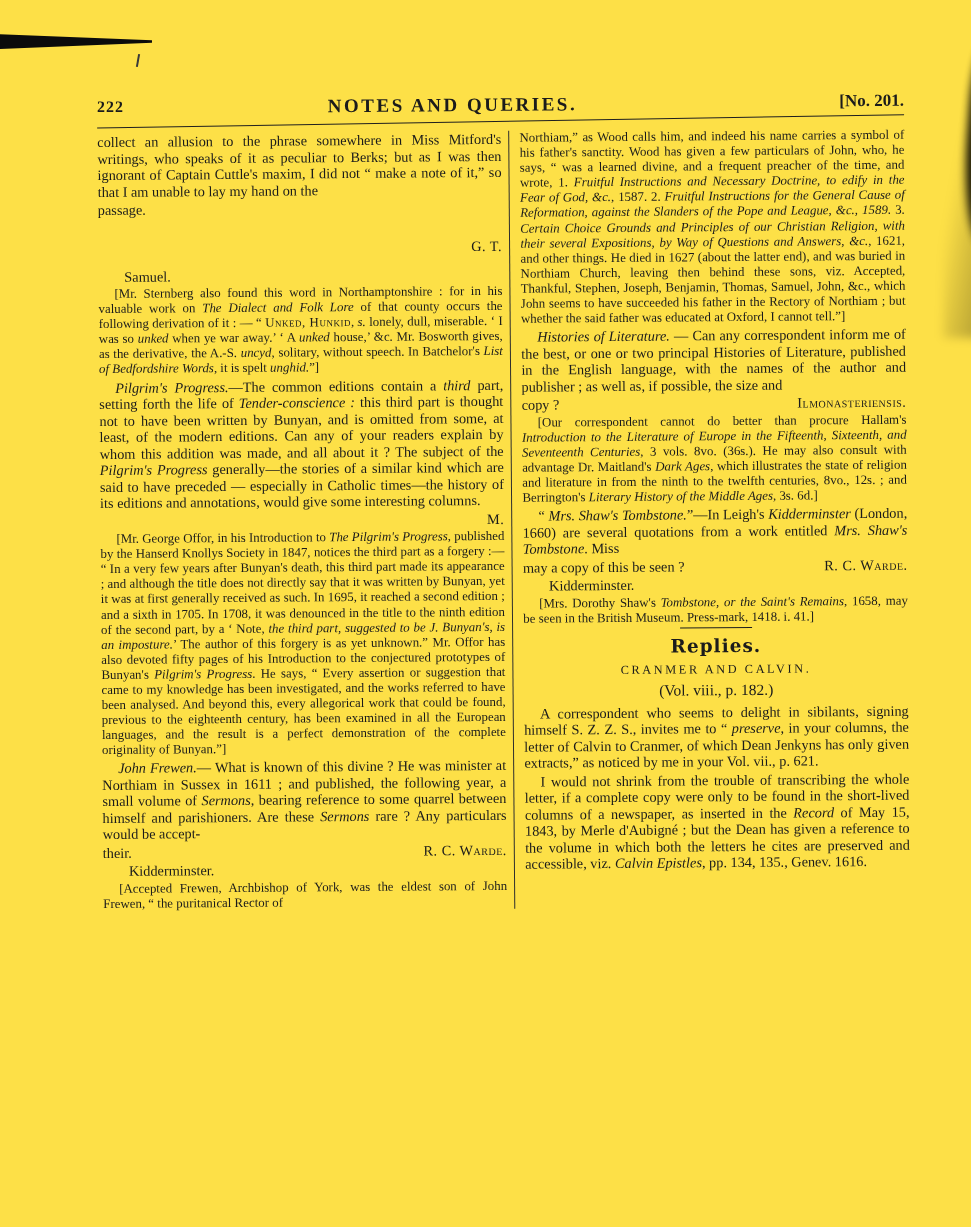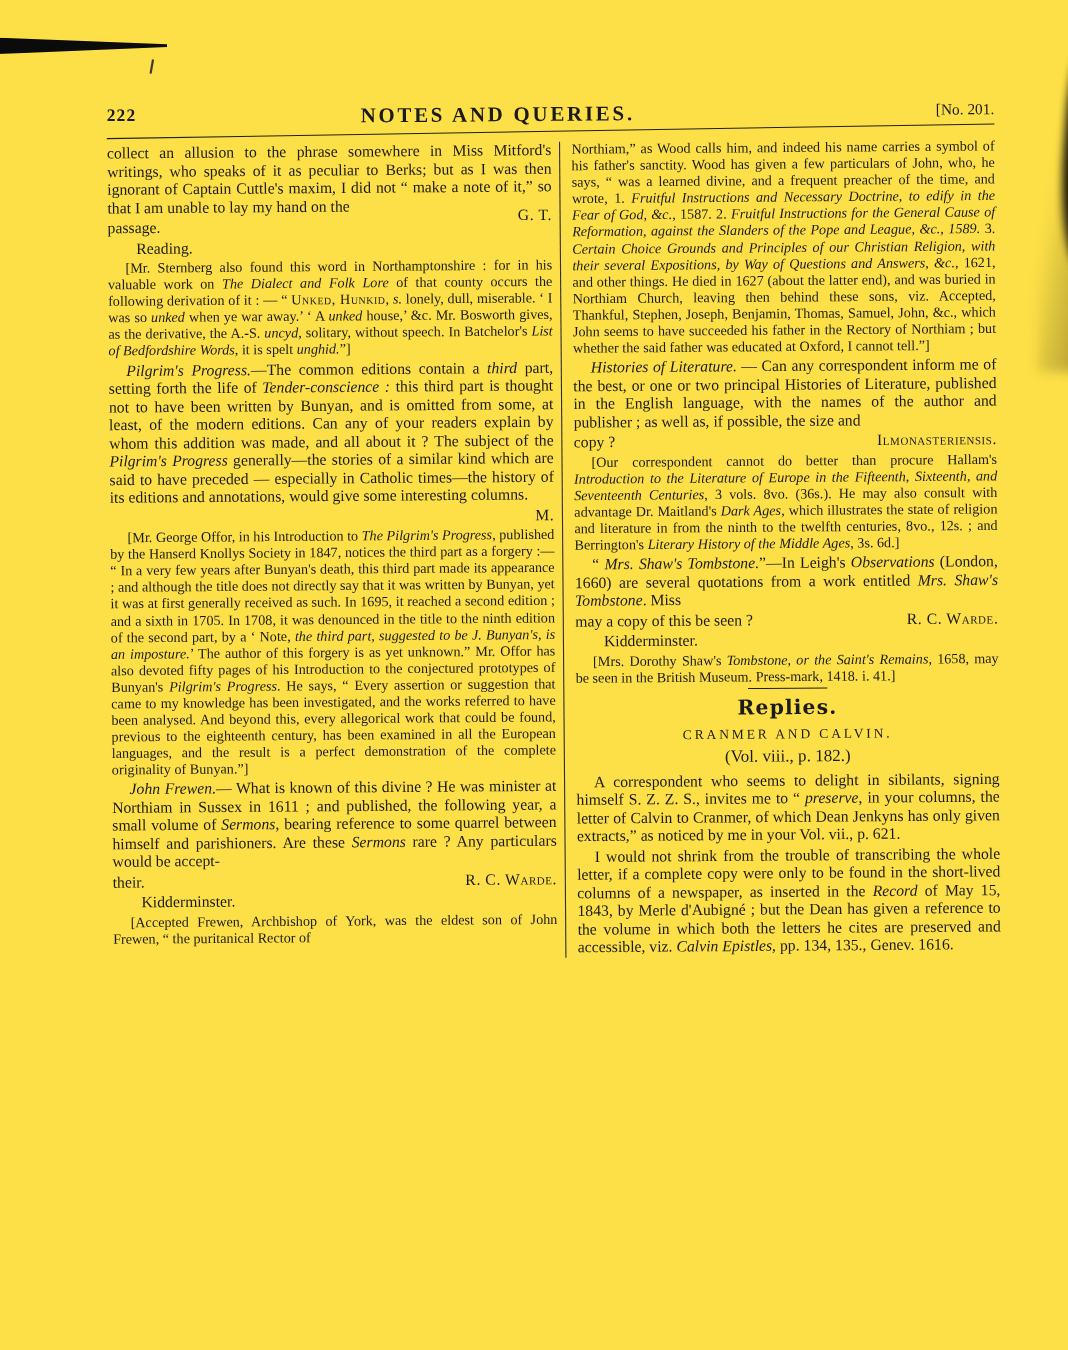--- a/index.html
+++ b/index.html
@@ -32,40 +32,40 @@
   .spine-dash-f{top:1150px;right:24px;width:2px;height:34px;background:#3d3d3d;filter:blur(.8px);opacity:.7;}
 
   
   .sheet{position:absolute;left:0;top:0;width:971px;height:1227px;
     padding:94px 64px 0 100px;box-sizing:border-box;
     transform:rotate(-0.45deg);transform-origin:50% 40%;}
   header{display:flex;align-items:baseline;justify-content:space-between;}
   .page-number{font-size:16px;font-weight:700;letter-spacing:1px;}
   .journal-title{font-size:19px;font-weight:700;letter-spacing:2.5px;margin:0;
     position:absolute;left:0;right:60px;text-align:center;}
-  .issue-number{font-size:14px;font-weight:400;}
+  .issue-number{font-size:17px;font-weight:700;}
   .header-rule{border:0;border-top:1.6px solid #1f1f1f;margin:7px 0 0 0;
     transform:rotate(-0.5deg);}
 
   .columns{display:flex;margin-top:9px;align-items:stretch;}
   .col{box-sizing:border-box;}
   .col-left{width:409px;padding-right:5px;}
   .col-divider{width:1.3px;background:#2e2e2e;margin:0 0 0 2px;}
   .col-right{flex:1;padding-left:10px;}
 
   
   .para{margin:0;text-align:justify;font-size:14.3px;line-height:16.5px;text-indent:16px;}
   .para.noindent{text-indent:0;}
   .para.note{font-size:12.9px;line-height:15.1px;}
   .block + .block{margin-top:2px;}
   .line-only{text-align:left;text-indent:26px;}
   .sig-line{display:flex;justify-content:space-between;font-size:14.3px;line-height:16.5px;}
   .sig-left{text-indent:0;text-align:center;}
   .sig-right{letter-spacing:.5px;white-space:nowrap;}
-  .sig-line.raise .sig-right{transform:translateY(-9px);}
+  .sig-line.raise .sig-right{transform:translateY(-9px);margin-top:48px;}
   .run-i{font-style:italic;}
   .run-sc{font-variant:small-caps;letter-spacing:.5px;text-align:center;}
 
   .center-rule{width:72px;border-top:1.8px solid #1d1d1d;margin:11px auto 7px auto;}
   .replies-heading{text-align:center;font-size:18.5px;font-weight:700;letter-spacing:1px;
     font-family:"DejaVu Serif",serif;margin:2px 0 6px 0;}
   .sub-heading{text-align:center;font-size:12.3px;letter-spacing:2.6px;margin:2px 0 4px 0;}
   .vol-ref{text-align:center;font-size:15.5px;margin:2px 0 5px 0;}
 </style>
 </head>
@@ -95,21 +95,21 @@
     </header>
     <hr class="header-rule">
 
     <main class="columns">
       <section class="col col-left" id="col-left">
           <p class="para block noindent"><span>collect an allusion to the phrase somewhere in Miss Mitford's writings, who speaks of it as peculiar to Berks; but as I was then ignorant of Captain Cuttle's maxim, I did not “ make a note of it,” so that I am unable to lay my hand on the</span></p>
           <div class="sig-line block raise">
             <span class="sig-left"><span>passage.</span></span>
             <span class="sig-right"><span>G. T.</span></span>
           </div>
-          <p class="para block line-only"><span>Reading.</span></p>
+          <p class="para block line-only"><span>Samuel.</span></p>
           <p class="para block note "><span>[Mr. Sternberg also found this word in Northamptonshire : for in his valuable work on </span><span class="run-i">The Dialect and Folk Lore</span><span> of that county occurs the following derivation of it : — “ </span><span class="run-sc">Unked, Hunkid</span><span>, </span><span class="run-i">s.</span><span> lonely, dull, miserable. ‘ I was so </span><span class="run-i">unked</span><span> when ye war away.’ ‘ A </span><span class="run-i">unked</span><span> house,’ &amp;c. Mr. Bosworth gives, as the derivative, the A.-S. </span><span class="run-i">uncyd</span><span>, solitary, without speech. In Batchelor's </span><span class="run-i">List of Bedfordshire Words</span><span>, it is spelt </span><span class="run-i">unghid.</span><span>”]</span></p>
           <p class="para block "><span class="run-i">Pilgrim's Progress.</span><span>—The common editions contain a </span><span class="run-i">third</span><span> part, setting forth the life of </span><span class="run-i">Tender-conscience :</span><span> this third part is thought not to have been written by Bunyan, and is omitted from some, at least, of the modern editions. Can any of your readers explain by whom this addition was made, and all about it ? The subject of the </span><span class="run-i">Pilgrim's Progress</span><span> generally—the stories of a similar kind which are said to have preceded — especially in Catholic times—the history of its editions and annotations, would give some interesting columns.</span></p>
           <div class="sig-line block">
             <span class="sig-left"><span></span></span>
             <span class="sig-right"><span>M.</span></span>
           </div>
           <p class="para block note "><span>[Mr. George Offor, in his Introduction to </span><span class="run-i">The Pilgrim's Progress</span><span>, published by the Hanserd Knollys Society in 1847, notices the third part as a forgery :— “ In a very few years after Bunyan's death, this third part made its appearance ; and although the title does not directly say that it was written by Bunyan, yet it was at first generally received as such. In 1695, it reached a second edition ; and a sixth in 1705. In 1708, it was denounced in the title to the ninth edition of the second part, by a ‘ Note, </span><span class="run-i">the third part, suggested to be J. Bunyan's, is an imposture.</span><span>’ The author of this forgery is as yet unknown.” Mr. Offor has also devoted fifty pages of his Introduction to the conjectured prototypes of Bunyan's </span><span class="run-i">Pilgrim's Progress</span><span>. He says, “ Every assertion or suggestion that came to my knowledge has been investigated, and the works referred to have been analysed. And beyond this, every allegorical work that could be found, previous to the eighteenth century, has been examined in all the European languages, and the result is a perfect demonstration of the complete originality of Bunyan.”]</span></p>
           <p class="para block "><span class="run-i">John Frewen.</span><span>— What is known of this divine ? He was minister at Northiam in Sussex in 1611 ; and published, the following year, a small volume of </span><span class="run-i">Sermons</span><span>, bearing reference to some quarrel between himself and parishioners. Are these </span><span class="run-i">Sermons</span><span> rare ? Any particulars would be accept-</span></p>
           <div class="sig-line block">
             <span class="sig-left"><span>their.</span></span>
@@ -120,21 +120,21 @@
         </section>
       <div class="col-divider"></div>
       <section class="col col-right" id="col-right">
           <p class="para block note noindent"><span>Northiam,” as Wood calls him, and indeed his name carries a symbol of his father's sanctity. Wood has given a few particulars of John, who, he says, “ was a learned divine, and a frequent preacher of the time, and wrote, 1. </span><span class="run-i">Fruitful Instructions and Necessary Doctrine, to edify in the Fear of God, &amp;c.</span><span>, 1587. 2. </span><span class="run-i">Fruitful Instructions for the General Cause of Reformation, against the Slanders of the Pope and League, &amp;c., 1589.</span><span> 3. </span><span class="run-i">Certain Choice Grounds and Principles of our Christian Religion, with their several Expositions, by Way of Questions and Answers, &amp;c.</span><span>, 1621, and other things. He died in 1627 (about the latter end), and was buried in Northiam Church, leaving then behind these sons, viz. Accepted, Thankful, Stephen, Joseph, Benjamin, Thomas, Samuel, John, &amp;c., which John seems to have succeeded his father in the Rectory of Northiam ; but whether the said father was educated at Oxford, I cannot tell.”]</span></p>
           <p class="para block "><span class="run-i">Histories of Literature.</span><span> — Can any correspondent inform me of the best, or one or two principal Histories of Literature, published in the English language, with the names of the author and publisher ; as well as, if possible, the size and</span></p>
           <div class="sig-line block">
             <span class="sig-left"><span>copy ?</span></span>
             <span class="sig-right"><span class="run-sc">Ilmonasteriensis.</span></span>
           </div>
           <p class="para block note "><span>[Our correspondent cannot do better than procure Hallam's </span><span class="run-i">Introduction to the Literature of Europe in the Fifteenth, Sixteenth, and Seventeenth Centuries</span><span>, 3 vols. 8vo. (36s.). He may also consult with advantage Dr. Maitland's </span><span class="run-i">Dark Ages</span><span>, which illustrates the state of religion and literature in from the ninth to the twelfth centuries, 8vo., 12s. ; and Berrington's </span><span class="run-i">Literary History of the Middle Ages</span><span>, 3s. 6d.]</span></p>
-          <p class="para block "><span>“ </span><span class="run-i">Mrs. Shaw's Tombstone.</span><span>”—In Leigh's </span><span class="run-i">Observations</span><span> (London, 1660) are several quotations from a work entitled </span><span class="run-i">Mrs. Shaw's Tombstone</span><span>. Miss</span></p>
+          <p class="para block "><span>“ </span><span class="run-i">Mrs. Shaw's Tombstone.</span><span>”—In Leigh's </span><span class="run-i">Kidderminster</span><span> (London, 1660) are several quotations from a work entitled </span><span class="run-i">Mrs. Shaw's Tombstone</span><span>. Miss</span></p>
           <div class="sig-line block">
             <span class="sig-left"><span>may a copy of this be seen ?</span></span>
             <span class="sig-right"><span class="run-sc">R. C. Warde.</span></span>
           </div>
           <p class="para block line-only"><span>Kidderminster.</span></p>
           <p class="para block note "><span>[Mrs. Dorothy Shaw's </span><span class="run-i">Tombstone, or the Saint's Remains</span><span>, 1658, may be seen in the British Museum. Press-mark, 1418. i. 41.]</span></p>
           <div class="center-rule block"></div>
           <div class="replies-heading block">Replies.</div>
           <div class="sub-heading block">CRANMER AND CALVIN.</div>
           <div class="vol-ref block">(Vol. viii., p. 182.)</div>

